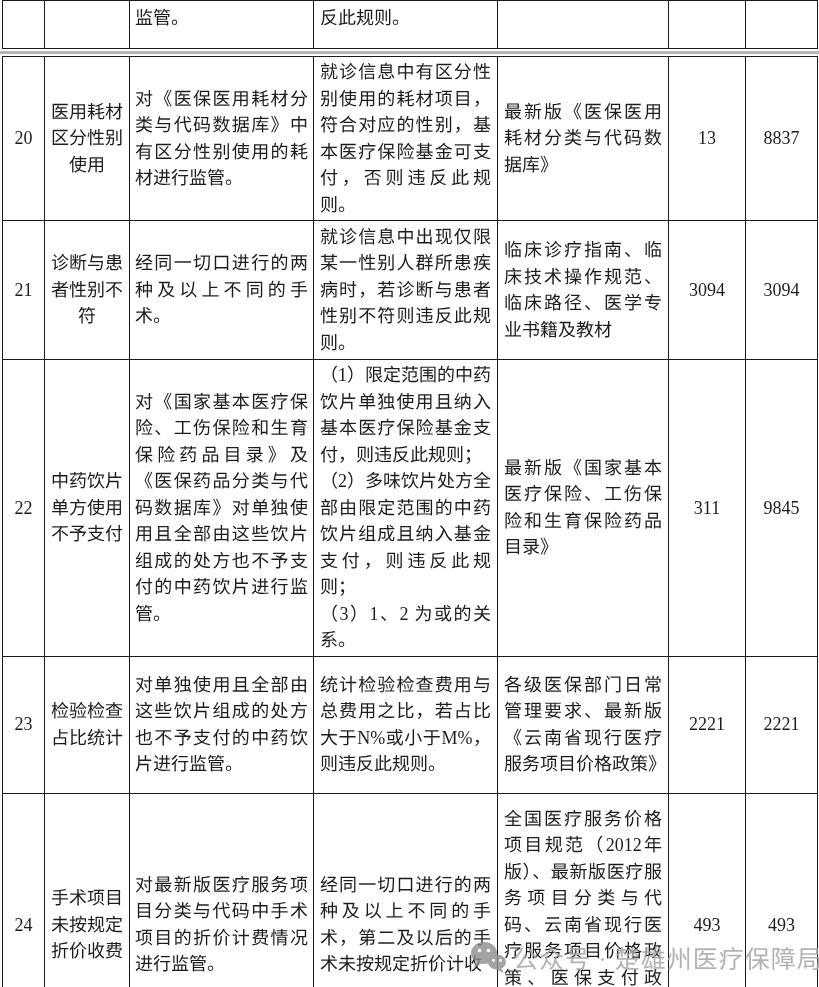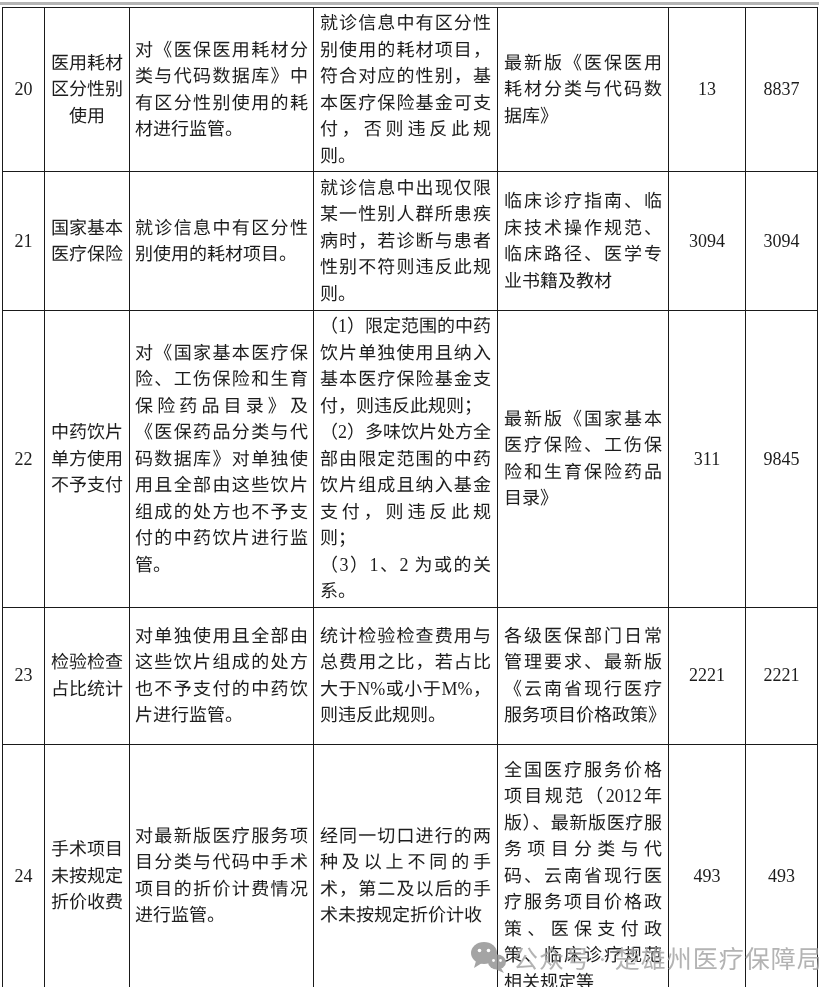--- a/index.html
+++ b/index.html
@@ -53,38 +53,51 @@
     pointer-events:none;
     z-index:5;
   }
   .watermark svg{display:block;}
 </style>
 </head>
 <body>
 
 <div class="canvas">
 
+  <table class="tbl partial" style="height:48px;">
+    <tbody>
+        <tr style="height:48px;">
+      <td class="c-no"></td>
+      <td class="c-name"></td>
+      <td class="c-scope">监管。</td>
+      <td class="c-rule">反此规则。</td>
+      <td class="c-basis"></td>
+      <td class="c-n1"></td>
+      <td class="c-n2"></td>
+    </tr>
+  </tbody>
+    </table>
 
   <div class="split-line"></div>
 
   <table class="tbl main">
     <tbody>
         <tr style="height:130px;">
       <td class="c-no">20</td>
       <td class="c-name">医用耗材区分性别使用</td>
       <td class="c-scope">对《医保医用耗材分类与代码数据库》中有区分性别使用的耗材进行监管。</td>
       <td class="c-rule">就诊信息中有区分性别使用的耗材项目，符合对应的性别，基本医疗保险基金可支付，否则违反此规则。</td>
       <td class="c-basis">最新版《医保医用耗材分类与代码数据库》</td>
       <td class="c-n1">13</td>
       <td class="c-n2">8837</td>
     </tr>
     <tr style="height:139px;">
       <td class="c-no">21</td>
-      <td class="c-name">国家基本医疗保险</td>
-      <td class="c-scope">就诊信息中有区分性别使用的耗材项目。</td>
+      <td class="c-name">诊断与患者性别不符</td>
+      <td class="c-scope">经同一切口进行的两种及以上不同的手术。</td>
       <td class="c-rule">就诊信息中出现仅限某一性别人群所患疾病时，若诊断与患者性别不符则违反此规则。</td>
       <td class="c-basis">临床诊疗指南、临床技术操作规范、临床路径、医学专业书籍及教材</td>
       <td class="c-n1">3094</td>
       <td class="c-n2">3094</td>
     </tr>
     <tr style="height:273px;">
       <td class="c-no">22</td>
       <td class="c-name">中药饮片单方使用不予支付</td>
       <td class="c-scope">对《国家基本医疗保险、工伤保险和生育保险药品目录》及《医保药品分类与代码数据库》对单独使用且全部由这些饮片组成的处方也不予支付的中药饮片进行监管。</td>
       <td class="c-rule">（1）限定范围的中药饮片单独使用且纳入基本医疗保险基金支付，则违反此规则；

